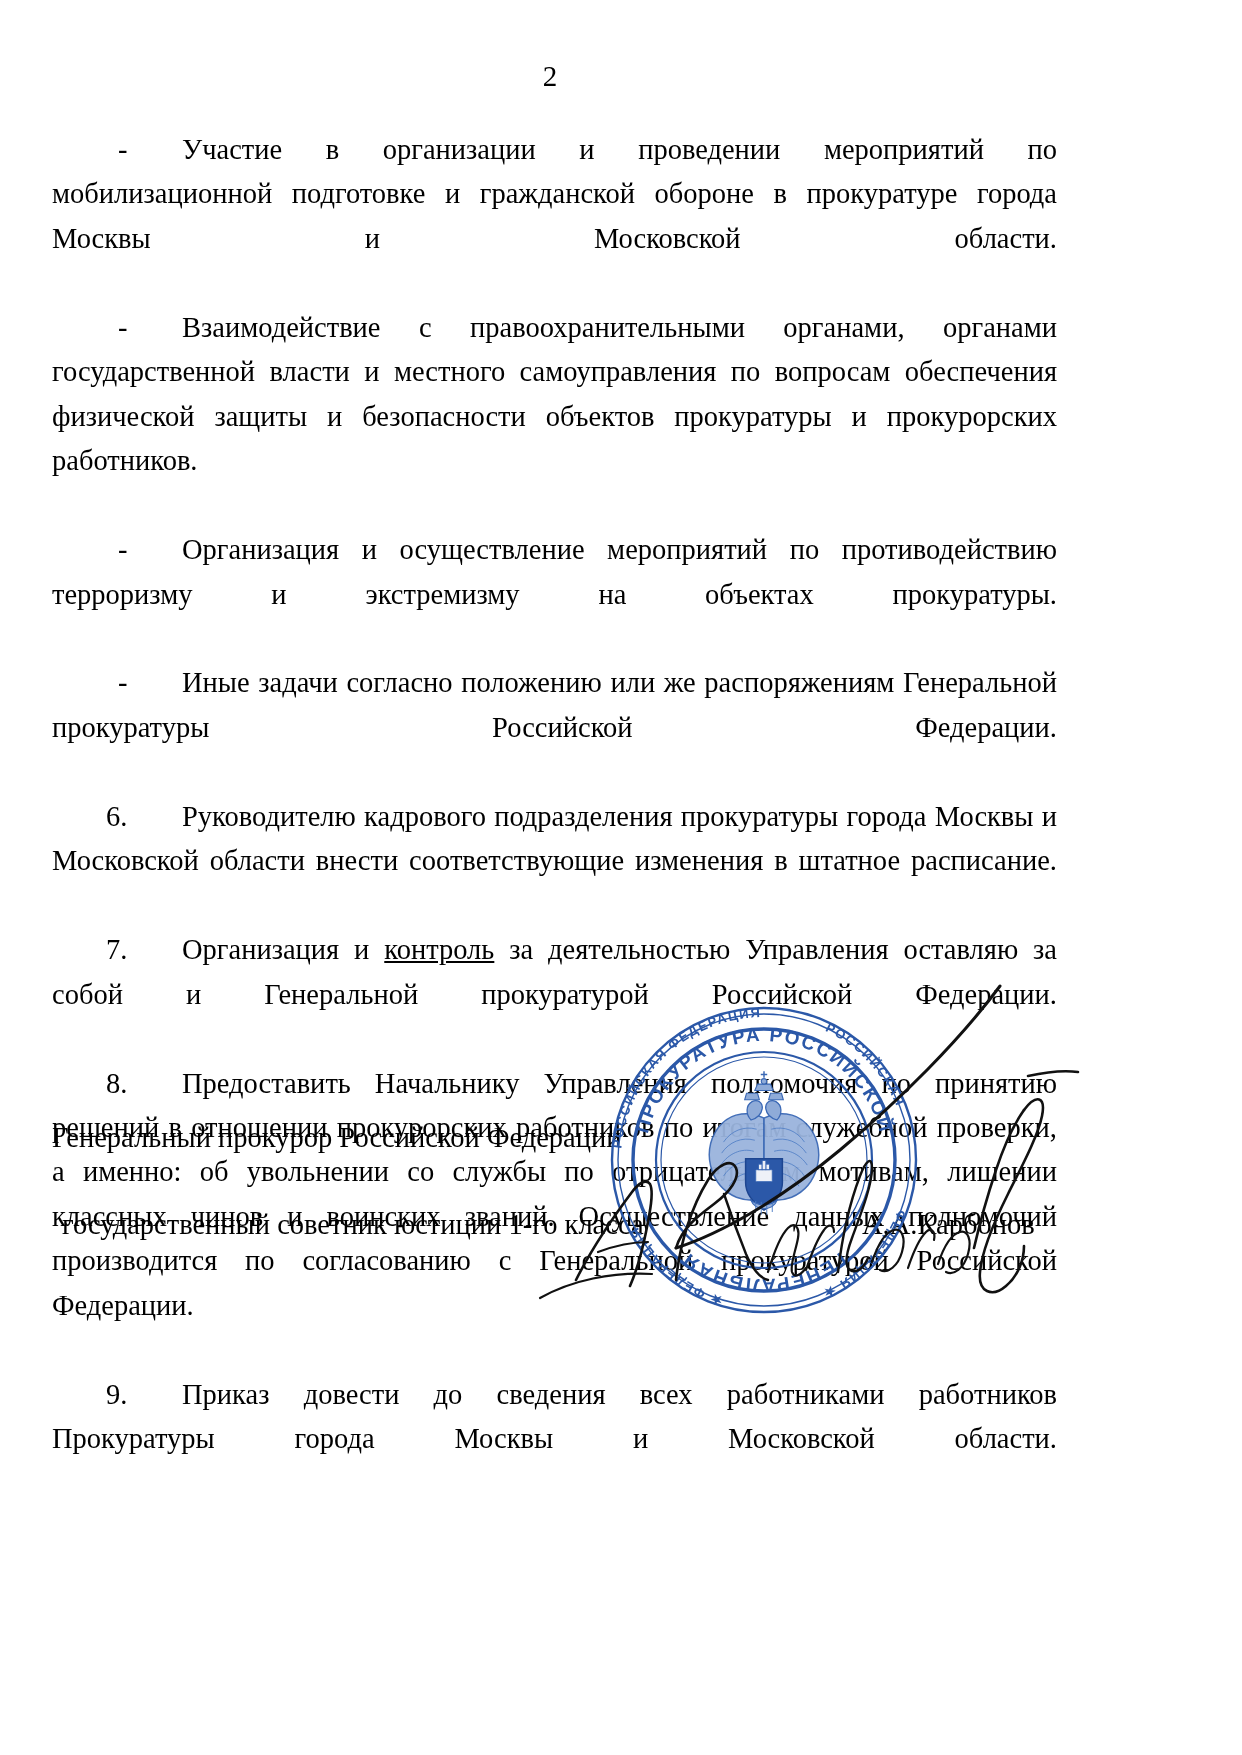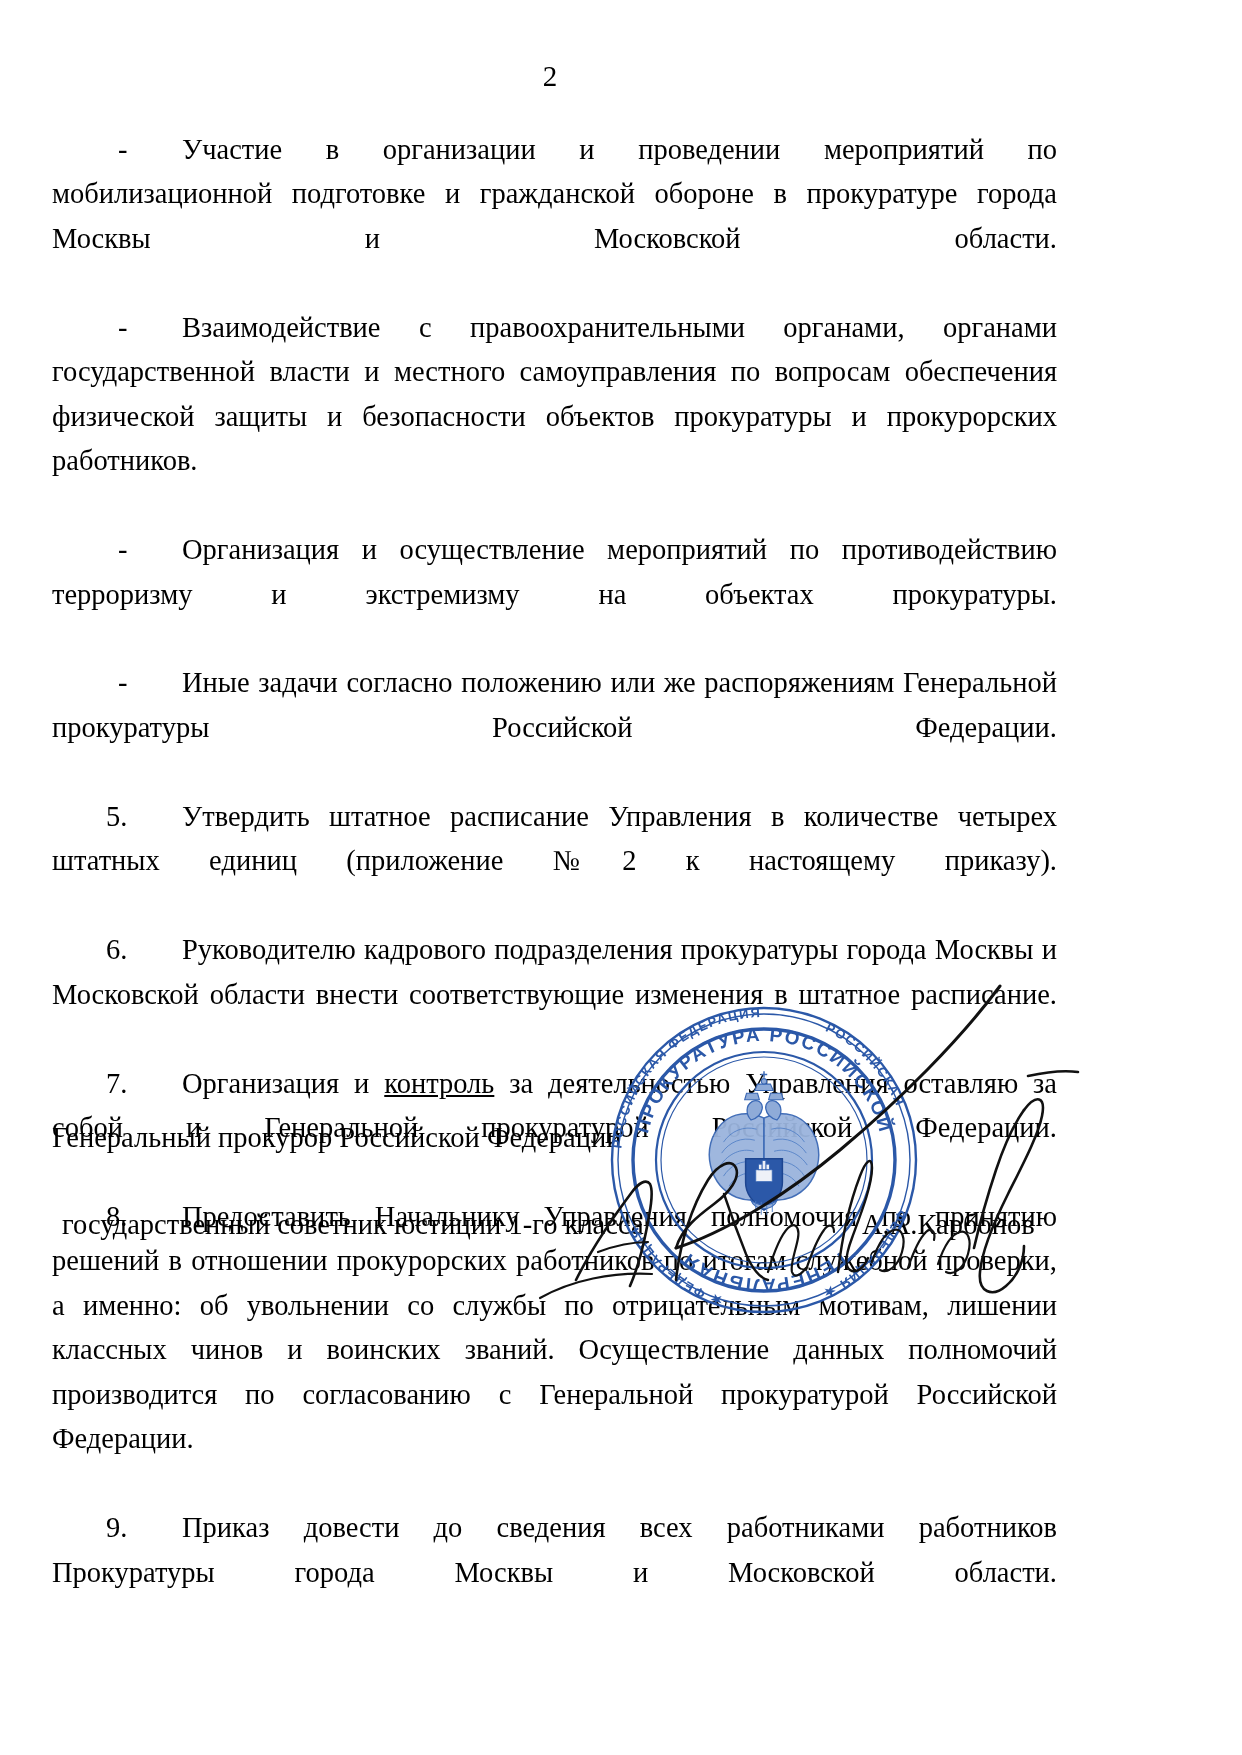--- a/index.html
+++ b/index.html
@@ -110,21 +110,20 @@
 
     <p class="para"><span class="marker dash">-</span><span>Участие в организации и проведении мероприятий по мобилизационной подготовке и гражданской обороне в прокуратуре города Москвы и Московской области.</span></p>
 
     <p class="para"><span class="marker dash">-</span><span>Взаимодействие с правоохранительными органами, органами государственной власти и местного самоуправления по вопросам обеспечения физической защиты и безопасности объектов прокуратуры и прокурорских работников.</span></p>
 
     <p class="para"><span class="marker dash">-</span><span>Организация и осуществление мероприятий по противодействию терроризму и экстремизму на объектах прокуратуры.</span></p>
 
 
     <p class="para"><span class="marker dash">-</span><span>Иные задачи согласно положению или же распоряжениям Генеральной прокуратуры Российской Федерации.</span></p>
 
-    <p class="para"><span class="marker">5.</span><span>Утвердить штатное расписание Управления в количестве четырех штатных единиц (приложение №2 к настоящему приказу).</span></p>
 
     <p class="para"><span class="marker">6.</span><span>Руководителю кадрового подразделения прокуратуры города Москвы и Московской области внести соответствующие изменения в штатное расписание.</span></p>
 
     <p class="para"><span class="marker">7.</span><span>Организация и </span><u class="ul">контроль</u><span> за деятельностью Управления оставляю за собой и Генеральной прокуратурой Российской Федерации.</span></p>
 
     <p class="para"><span class="marker">8.</span><span>Предоставить Начальнику Управления полномочия по принятию решений в отношении прокурорских работников по итогам служебной проверки, а именно: об увольнении со службы по отрицательным мотивам, лишении классных чинов и воинских званий. Осуществление данных полномочий производится по согласованию с Генеральной прокуратурой Российской Федерации.</span></p>
 
     <p class="para"><span class="marker">9.</span><span>Приказ довести до сведения всех работниками работников Прокуратуры города Москвы и Московской области.</span></p>
 
   </div>

